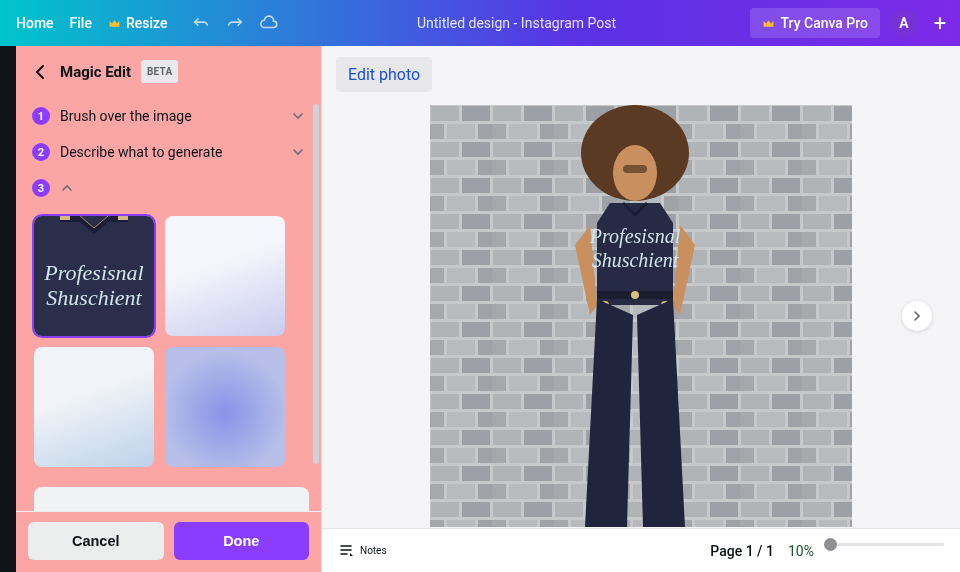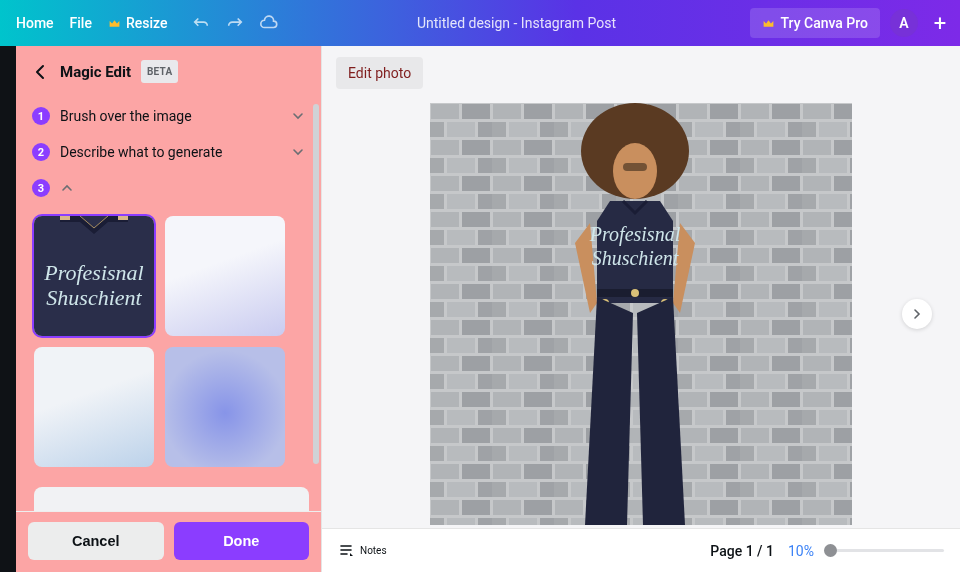--- a/index.html
+++ b/index.html
@@ -56,33 +56,33 @@
 .btn { flex: 1; height: 38px; border: none; border-radius: 6px; font-size: 14.5px; font-weight: 600; cursor: pointer; }
 .btn.cancel { background: #eceded; color: #0d1216; }
 .btn.done { background: #8b3dff; color: #fff; }
 
 .scroll-track { position: absolute; right: 2px; top: 58px; width: 6px; height: 400px; }
 .scroll-thumb { width: 6px; height: 360px; background: #d0d2d6; border-radius: 3px; }
 
 
 .canvas-area { flex: 1; background: #f5f5f7; display: flex; flex-direction: column; }
 .canvas-tools { padding: 11px 14px; }
-.edit-photo { background: #e8e8ea; border-radius: 4px; padding: 8px 12px; font-size: 14px; color: #7f1d1d; display: inline-block; cursor: pointer; }
+.edit-photo { background: #e8e8ea; border-radius: 4px; padding: 8px 12px; font-size: 16px; color: #1d4ed8; display: inline-block; cursor: pointer; }
 .canvas-stage { flex: 1; position: relative; display: flex; align-items: center; justify-content: center; }
 .artboard { width: 422px; height: 422px; background: #bdbfc3; position: relative; overflow: hidden; }
 .brick-wall { position: absolute; inset: 0; }
 .person { position: absolute; left: 105px; top: 0; width: 220px; height: 422px; }
 .nav-arrow { position: absolute; top: 50%; transform: translateY(-50%); width: 30px; height: 30px; border-radius: 50%; background: #fff; display: flex; align-items: center; justify-content: center; box-shadow: 0 1px 4px rgba(0,0,0,0.15); cursor: pointer; }
 .nav-arrow.right { right: -14px; }
 
 .bottom-bar { height: 44px; border-top: 1px solid #e5e5e5; background: #fff; display: flex; align-items: center; padding: 0 16px; gap: 14px; }
 .notes-btn { display: flex; align-items: center; gap: 6px; font-size: 10px; color: #0d1216; cursor: pointer; text-align: right; }
 .bb-spacer { flex: 1; }
 .page-ind { font-size: 14px; color: #0d1216; font-weight: 500; }
-.zoom { display: flex; align-items: center; gap: 10px; color: #3b82f6; font-size: 14px; }
+.zoom { display: flex; gap: 10px; color: #14532d; font-size: 14px; }
 .zoom-track { width: 120px; height: 3px; background: #e2e3e6; border-radius: 2px; position: relative; }
 .zoom-thumb { position: absolute; left: 0; top: -5px; width: 13px; height: 13px; border-radius: 50%; background: #8e9094; cursor: pointer; }
 
 svg { display: block; }
 </style>
 </head>
 <body>
 
 <div class="topbar">
   <div class="tb-left">

